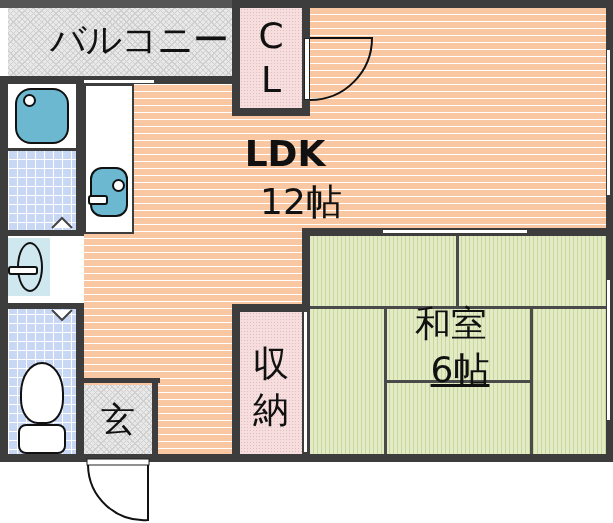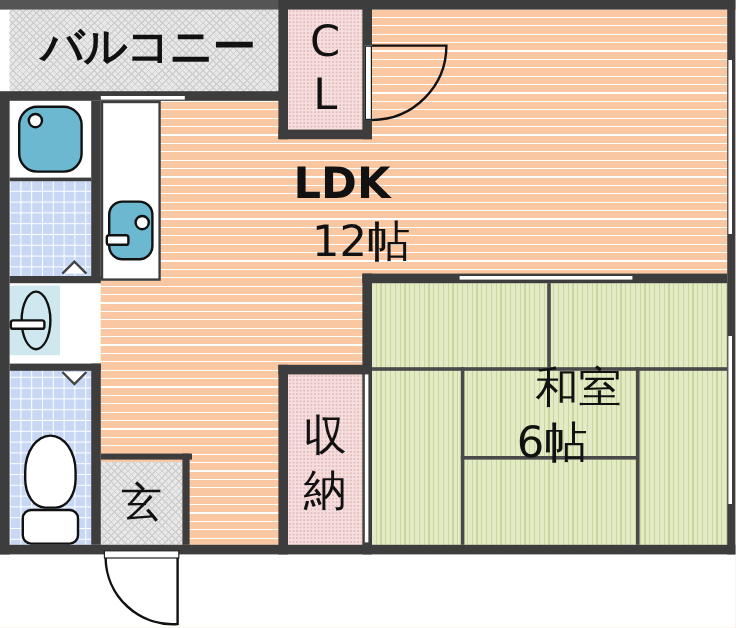--- a/index.html
+++ b/index.html
@@ -93,22 +93,22 @@
 <div class="abs" style="left:20px;top:362px;width:44px;height:62px;background:#fff;border:2px solid #111;border-radius:50% 50% 40% 40%;box-sizing:border-box;"></div>
 <div class="abs" style="left:18px;top:424px;width:48px;height:30px;background:#fff;border:2px solid #111;border-radius:8px;box-sizing:border-box;"></div>
 
 <svg class="abs" style="left:50px;top:215px;" width="24" height="14">
     <path d="M2 13 L12 3 L22 13" fill="#fff" stroke="#444" stroke-width="2"></path>
   </svg>
 <svg class="abs" style="left:50px;top:309px;" width="24" height="14">
     <path d="M2 1 L12 11 L22 1" fill="#fff" stroke="#444" stroke-width="2"></path>
   </svg>
 
-<div class="label" style="left:18px;top:22px;width:210px;font-size:36px;text-align:center;letter-spacing:-1px;font-weight:bold;">バルコニー</div>
+<div class="label" style="left:18px;top:22px;width:210px;font-size:36px;text-align:right;letter-spacing:-1px;">バルコニー</div>
 <div class="label big" style="left:240px;top:18px;width:62px;">C</div>
 <div class="label big" style="left:240px;top:62px;width:62px;">L</div>
 <div class="label big" style="left:200px;top:136px;width:170px;font-weight:bold;">LDK</div>
 <div class="label big" style="left:216px;top:184px;width:170px;">12帖</div>
-<div class="label big" style="left:412px;top:306px;width:140px;">和室</div>
-<div class="label big" style="left:390px;top:352px;width:140px;">6帖</div>
+<div class="label big" style="left:381px;top:306px;width:140px;">和室</div>
+<div class="label big" style="left:390px;top:352px;width:140px;text-decoration:underline;">6帖</div>
 <div class="label big" style="left:240px;top:346px;width:62px;">収</div>
 <div class="label big" style="left:240px;top:392px;width:62px;">納</div>
 <div class="label" style="left:84px;top:402px;width:68px;font-size:34px;">玄</div>
 
 </body></html>

